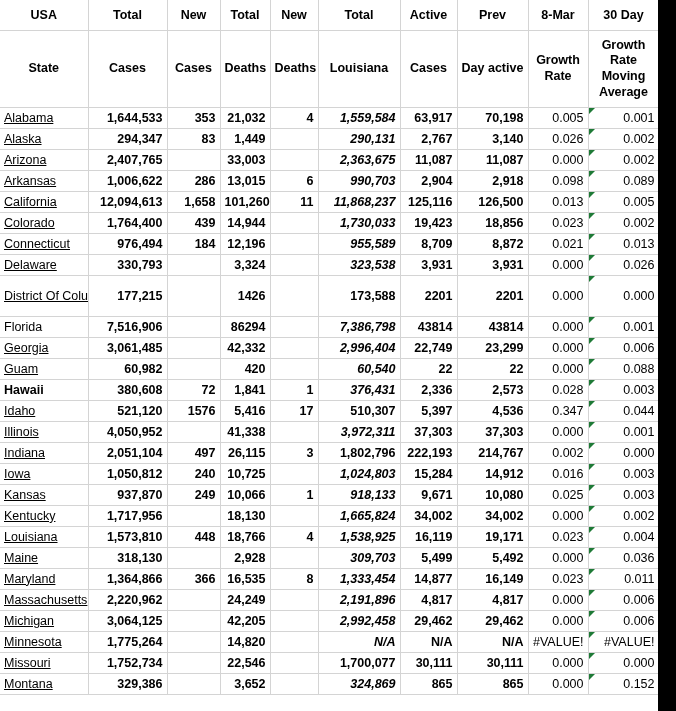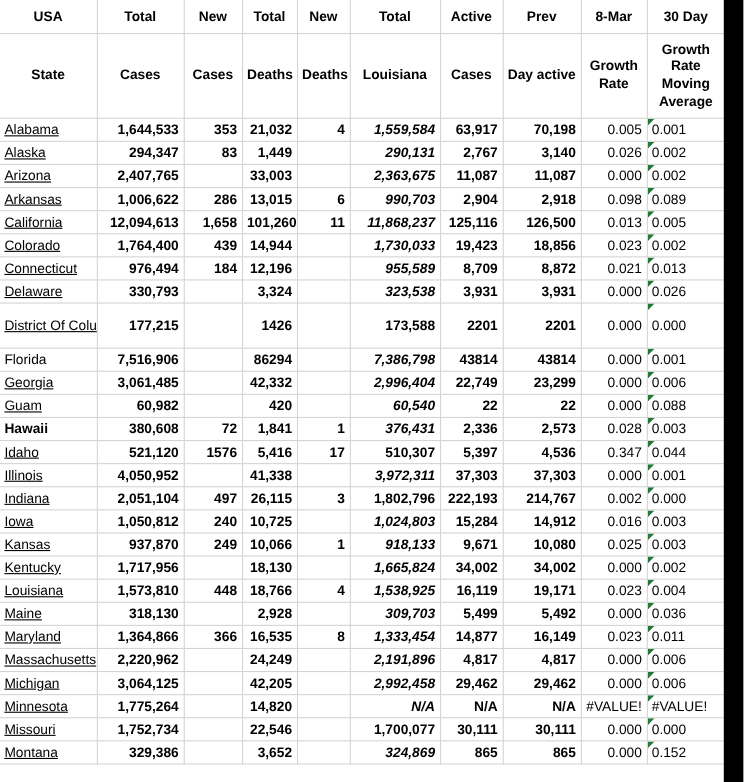--- a/index.html
+++ b/index.html
@@ -81,21 +81,21 @@
   td.num {
     text-align: right;
     font-weight: bold;
   }
   td.num.ital { font-style: italic; margin-top: 24px; }
   td.gr {
     text-align: right;
     font-weight: normal;
   }
   td.gra {
-    text-align: left;
+    text-align: right;
     font-weight: normal;
   }
   
   td.gra .cmt {
     position: absolute;
     top: 0;
     left: 0;
     width: 0;
     height: 0;
     border-top: 6px solid #1e7a36;

